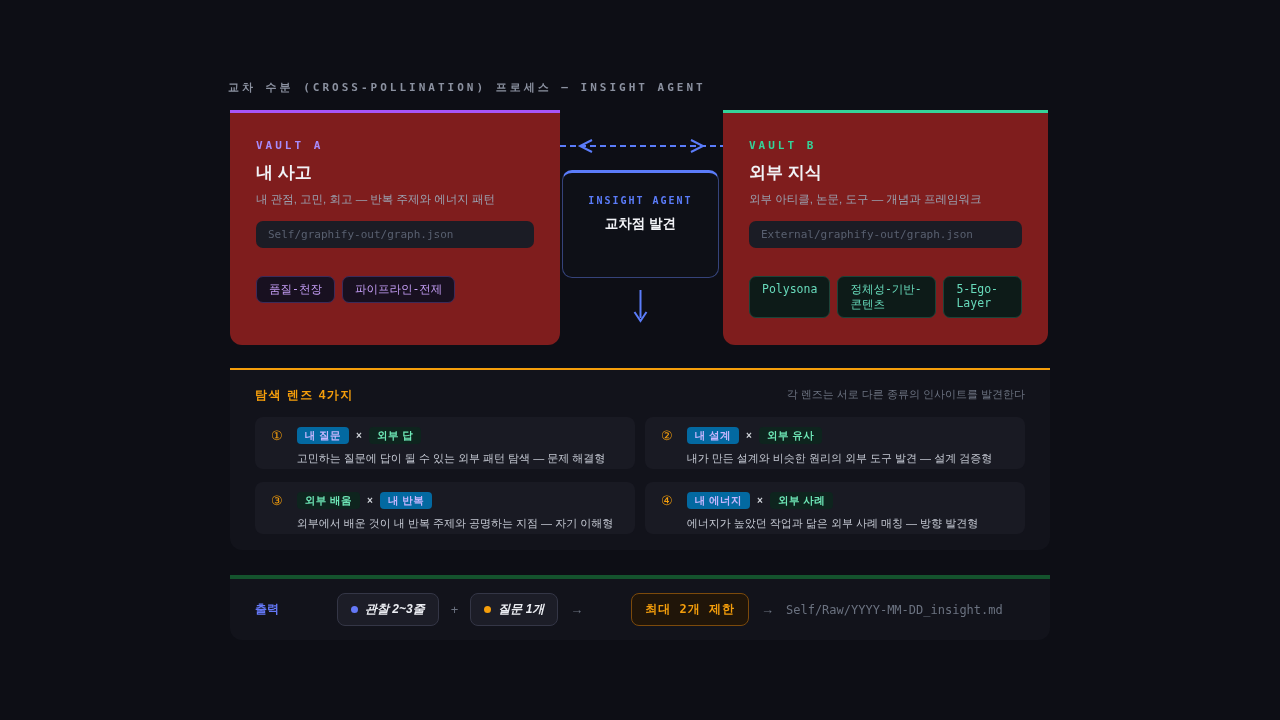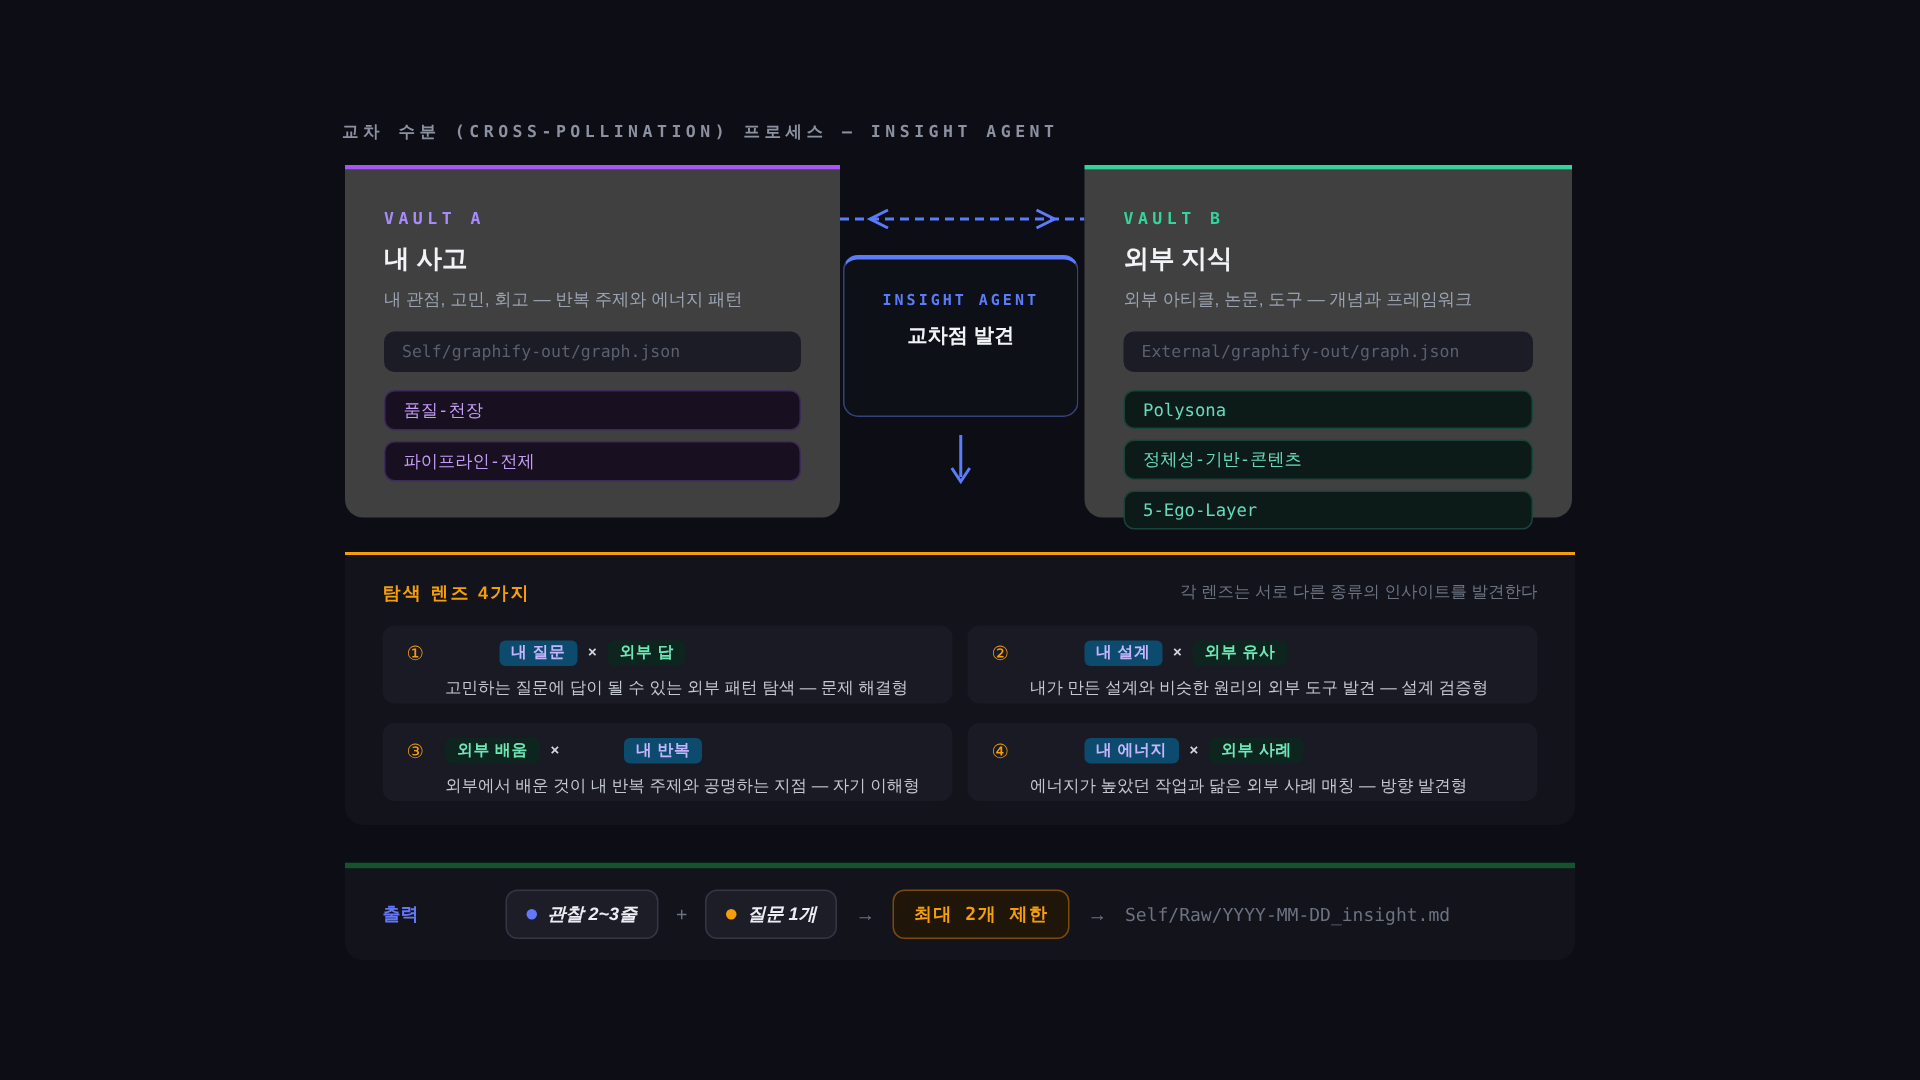--- a/index.html
+++ b/index.html
@@ -9,21 +9,21 @@
 
   .page-title {
     position: absolute; left: 228px; top: 80px;
     font-family: "DejaVu Sans Mono", monospace;
     font-size: 11px; font-weight: bold; letter-spacing: 3px; color: #8b91a0;
   }
 
   
   .vault {
     position: absolute; top: 113px; height: 232px;
-    background: #404040; border-radius: 0 0 12px 12px;
+    background: #7f1d1d; border-radius: 0 0 12px 12px;
     padding: 26px 26px 20px 26px;
   }
   .vault-a { left: 230px; width: 330px; }
   .vault-b { left: 723px; width: 325px; }
   .vault-accent {
     position: absolute; top: -3px; left: 0; width: 100%; height: 3px;
   }
   .vault-a .vault-accent { background: #a855f7; }
   .vault-b .vault-accent { background: #34d399; }
   .vault-label {
@@ -32,21 +32,21 @@
   }
   .vault-a .vault-label { color: #a78bfa; }
   .vault-b .vault-label { color: #34d399; }
   .vault-title { margin-top: 9px; font-size: 17px; font-weight: bold; color: #f2f3f7; }
   .vault-subtitle { margin-top: 8px; font-size: 11.5px; color: #9aa2b1; }
   .vault-path {
     margin-top: 14px; background: #1b1c25; border-radius: 7px;
     padding: 7px 12px; font-family: "DejaVu Sans Mono", monospace;
     font-size: 11px; color: #596070;
   }
-  .vault-items { margin-top: 12px; display: flex; flex-direction: column; gap: 7px; }
+  .vault-items { margin-top: 28px; display: flex; flex-direction: row; gap: 7px; }
   .vault-item {
     border-radius: 7px; padding: 5px 12px;
     font-family: "DejaVu Sans Mono", monospace; font-size: 11.5px;
   }
   .vault-a .vault-item { background: #181020; border: 1px solid #3c2b59; color: #c49df5; }
   .vault-b .vault-item { background: #0d1b18; border: 1px solid #1c4338; color: #67d9ba; }
 
   
   .dashed-arrow { position: absolute; left: 560px; top: 139px; width: 163px; height: 14px; }
   .agent-box {
@@ -81,21 +81,21 @@
   .lens-card {
     background: #191a23; border-radius: 8px; display: flex;
     padding: 9px 14px 0 16px; gap: 14px;
   }
   .lens-num { color: #f59e0b; font-size: 13px; line-height: 19px; }
   .lens-chips { display: flex; align-items: center; gap: 7px; height: 19px; }
   .chip {
     border-radius: 4px; padding: 2px 8px; font-size: 10.5px; font-weight: bold;
     letter-spacing: 0.5px; line-height: 1.3;
   }
-  .chip-self { background: #0c4a6e; color: #c4b5fd; margin-left: 36px; }
+  .chip-self { background: #0369a1; color: #c4b5fd; }
   .chip-ext  { background: #0e241e; color: #6ee7b7; }
   .chip-x { font-size: 10px; font-weight: bold; color: #d1d5db; }
   .lens-desc { margin-top: 6px; font-size: 11px; color: #c3c7d1; }
 
   
   .output-bar {
     position: absolute; left: 230px; top: 575px; width: 820px; height: 65px;
     background: #12131b; border-top: 4px solid #14532d; border-radius: 0 0 12px 12px;
     display: flex; align-items: center; padding: 0 25px;
   }
@@ -105,21 +105,21 @@
     background: #1c1d27; border: 1px solid #343646; border-radius: 8px;
     padding: 7px 13px; font-size: 12px; font-weight: bold; color: #eceef3; font-style: italic;
   }
   .dot { width: 7px; height: 7px; border-radius: 50%; display: inline-block; }
   .dot-blue { background: #6478f7; }
   .dot-orange { background: #f59e0b; }
   .out-sep { color: #6b7280; font-size: 13px; margin: 0 12px; }
   .limit-chip {
     background: #201509; border: 1px solid #7c4a0b; border-radius: 8px;
     padding: 7px 13px; font-size: 12px; font-weight: bold; color: #f59e0b;
-    font-family: "DejaVu Sans Mono", monospace; letter-spacing: 1px;
+    font-family: "DejaVu Sans Mono", monospace; letter-spacing: 1px; margin-left: 36px;
   }
   .out-path {
     font-family: "DejaVu Sans Mono", monospace; font-size: 12px; color: #6b7280;
   }
 </style>
 </head>
 <body>
 
 <div class="stage">
 

